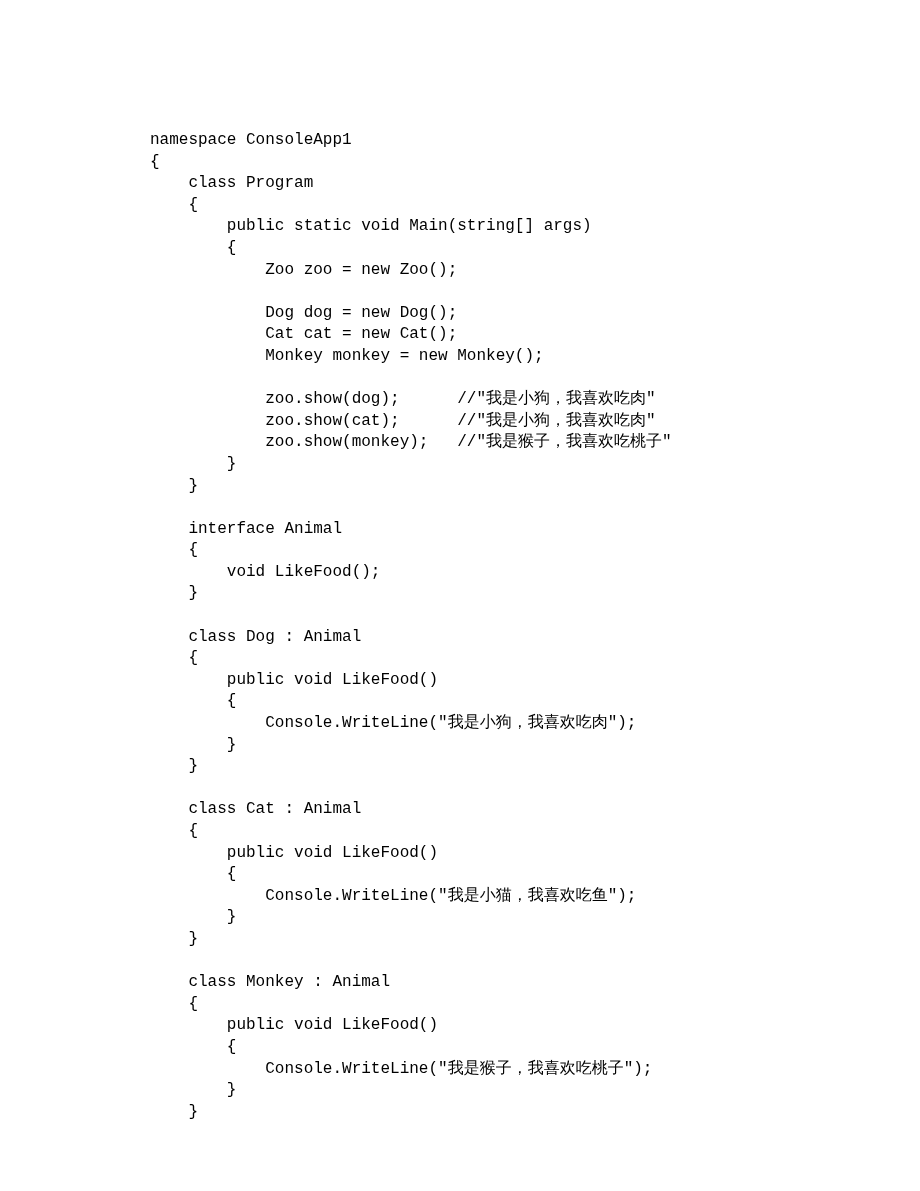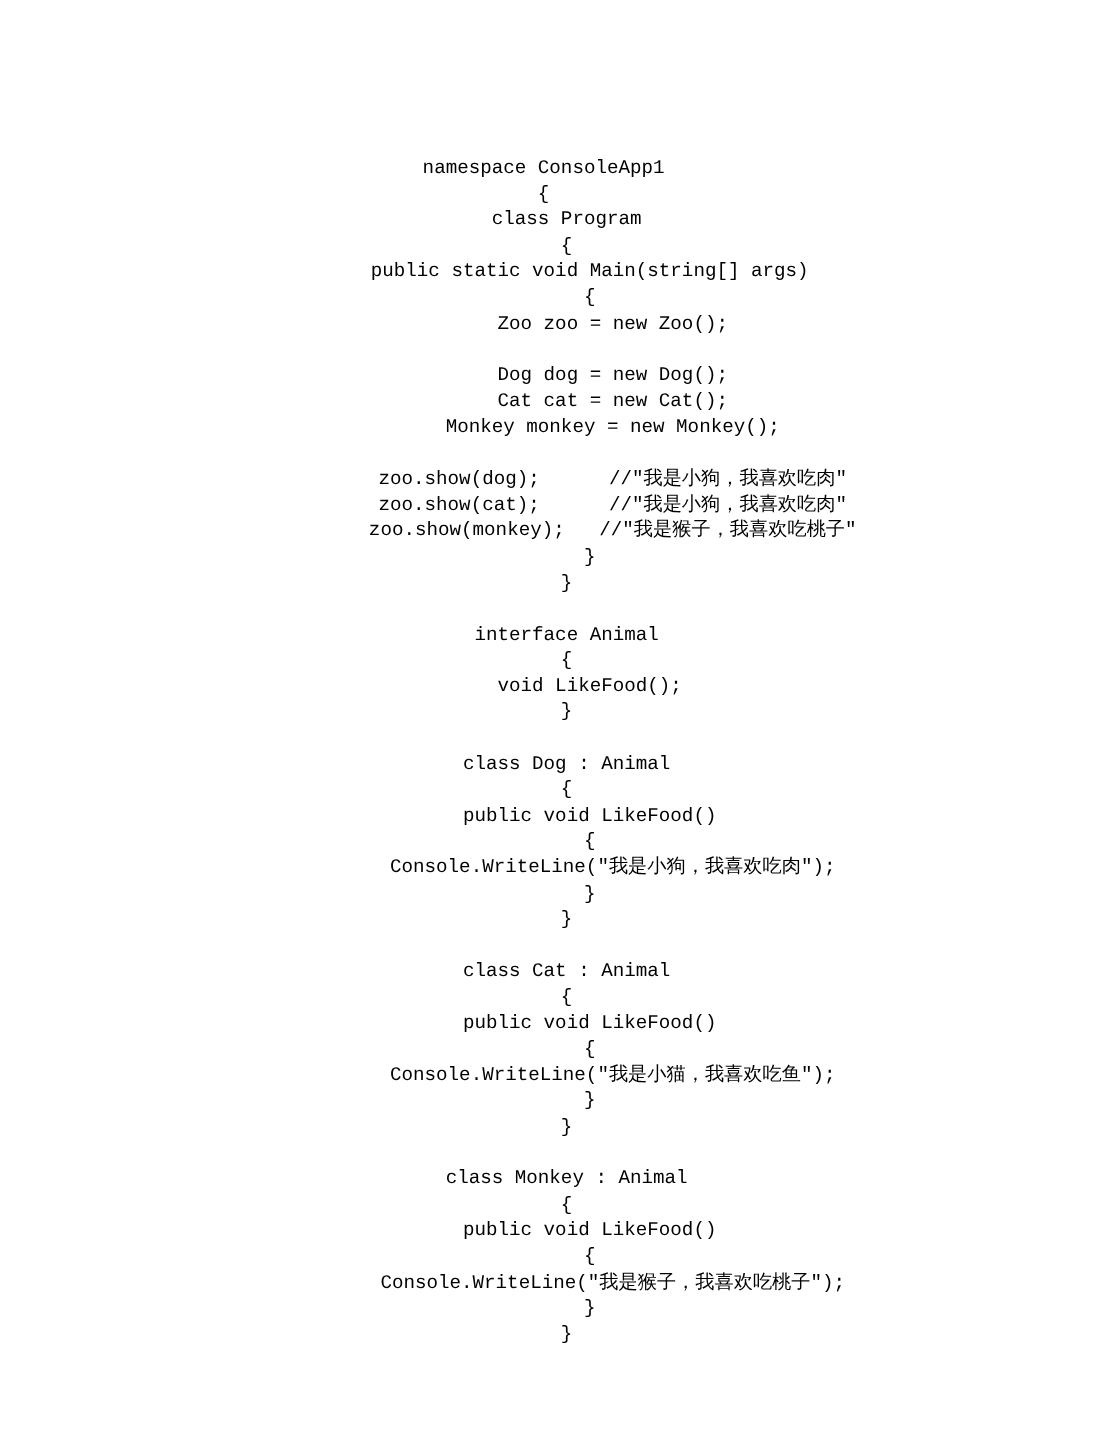--- a/index.html
+++ b/index.html
@@ -10,21 +10,20 @@
     font-size: 16px;
     line-height: 1.35;
     color: #000000;
   }
   .page {
     width: 756px;
     min-height: 1191px;
     padding: 130px 0 0 150px;
     box-sizing: border-box;
     white-space: pre;
-    text-align: center;
   }
 </style>
 </head>
 <body>
 
 <div class="page"><div>namespace ConsoleApp1
 {
     class Program
     {
         public static void Main(string[] args)

